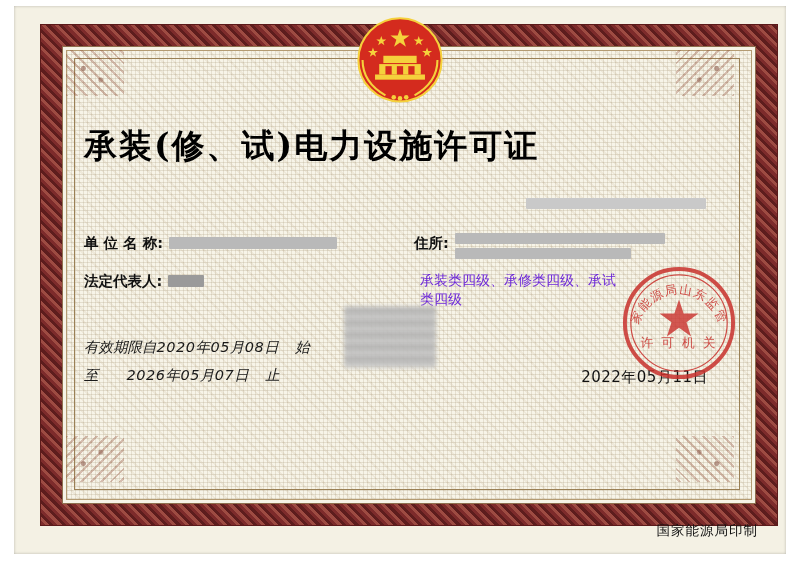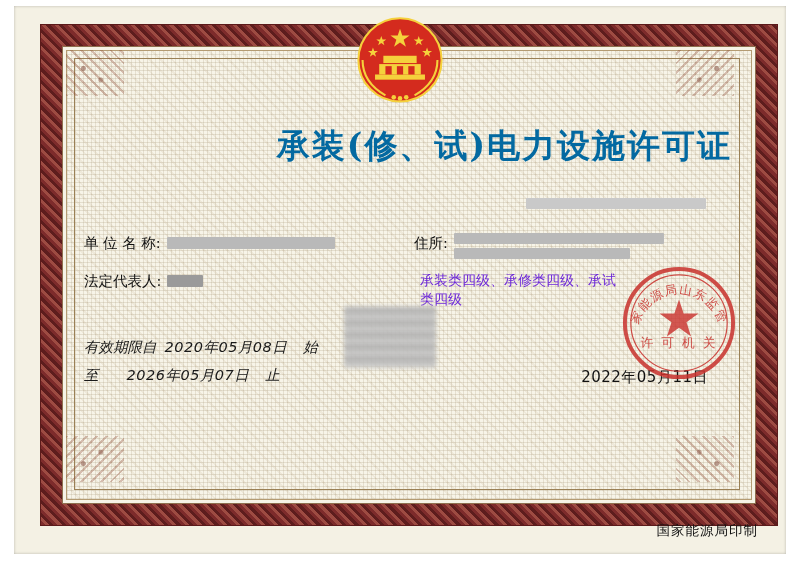--- a/index.html
+++ b/index.html
@@ -114,25 +114,25 @@
     left: 70px;
     top: 100px;
     width: 648px;
     height: 380px;
     z-index: 5;
     font-family: "DejaVu Sans", "Liberation Sans", sans-serif;
     color: #1a1a1a;
   }
 
   #doc-title {
-    text-align: right;
+    text-align: left;
     font-size: 33px;
     letter-spacing: 2px;
     font-weight: bold;
-    color: #0369a1;
+    color: #000000;
     margin-top: 18px;
     font-family: "DejaVu Serif", "Liberation Serif", serif;
   }
 
   #permit-number-row {
     margin-top: 24px;
     text-align: right;
     padding-right: 26px;
     height: 18px;
   }
@@ -153,21 +153,21 @@
     align-items: flex-start;
     margin-top: 20px;
     font-size: 14.5px;
     line-height: 20px;
   }
   .field-col { display: flex; align-items: flex-start; }
   .field-label {
     color: #111;
     white-space: nowrap;
     font-size: 14.5px;
-    font-weight: 400;
+    font-weight: 700;
   }
   .field-value {
     margin-left: 6px;
     color: #111;
     font-size: 13.5px;
   }
 
   #row-name { margin-top: 22px; }
   #row-name .field-col:first-child { width: 330px; }
   #row-legal { margin-top: 12px; }
@@ -187,21 +187,20 @@
     position: relative;
   }
   .validity-line {
     display: flex;
     align-items: center;
     height: 28px;
     font-style: italic;
   }
   .validity-line .lead { white-space: nowrap; }
   .validity-line .date {
-    margin-left: 8px;
     letter-spacing: .5px;
   }
   .validity-line .tail { margin-left: 16px; }
 
   #issue-date {
     position: absolute;
     right: 24px;
     bottom: 2px;
     font-size: 15px;
     letter-spacing: .5px;

